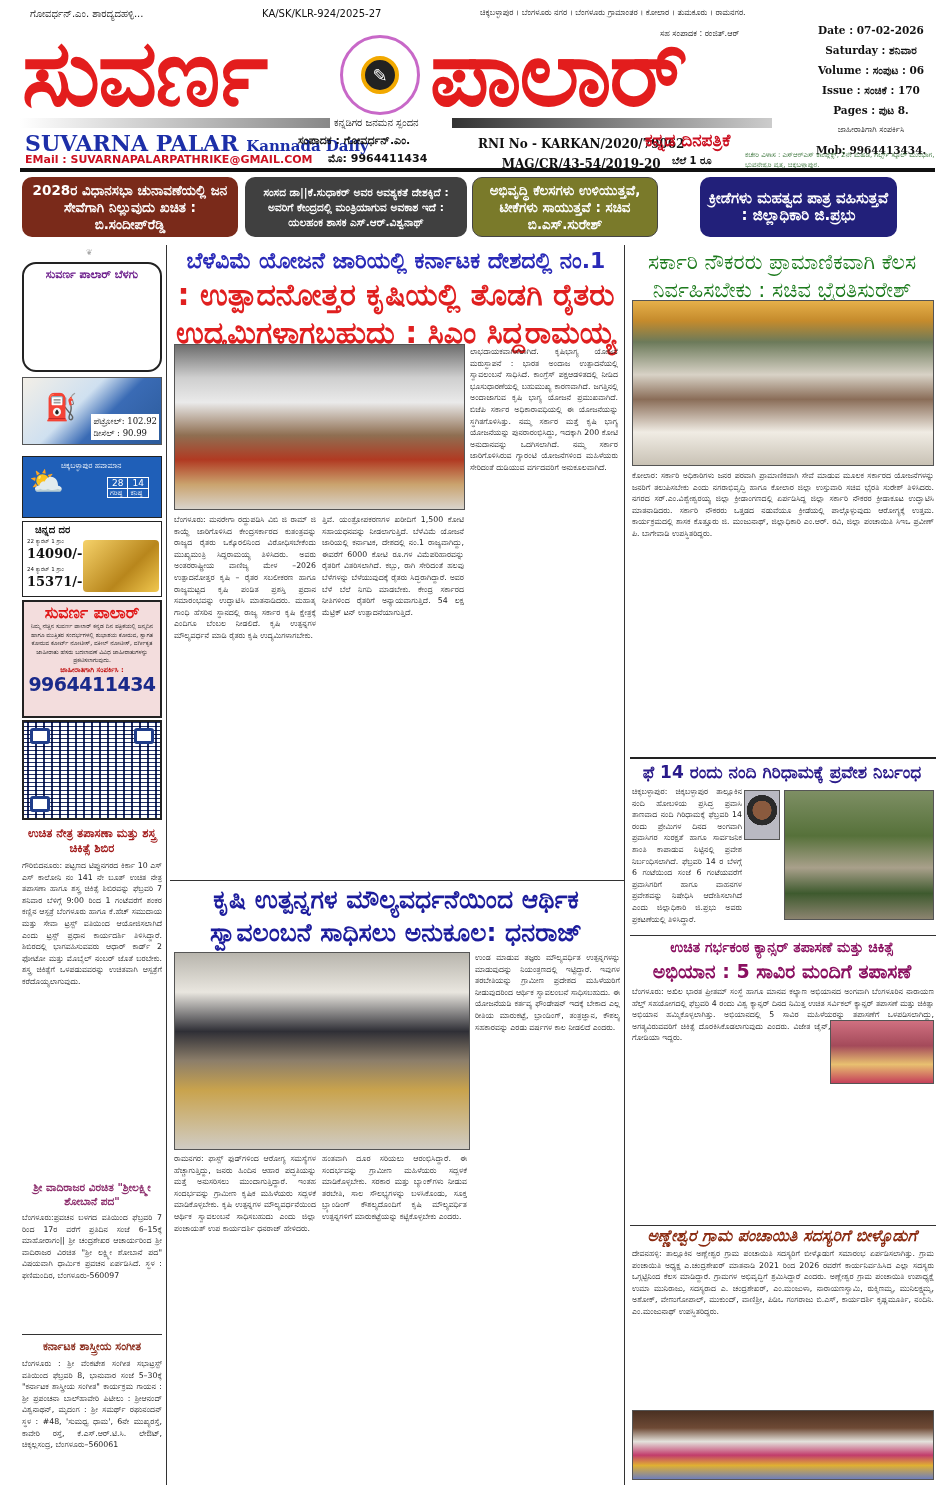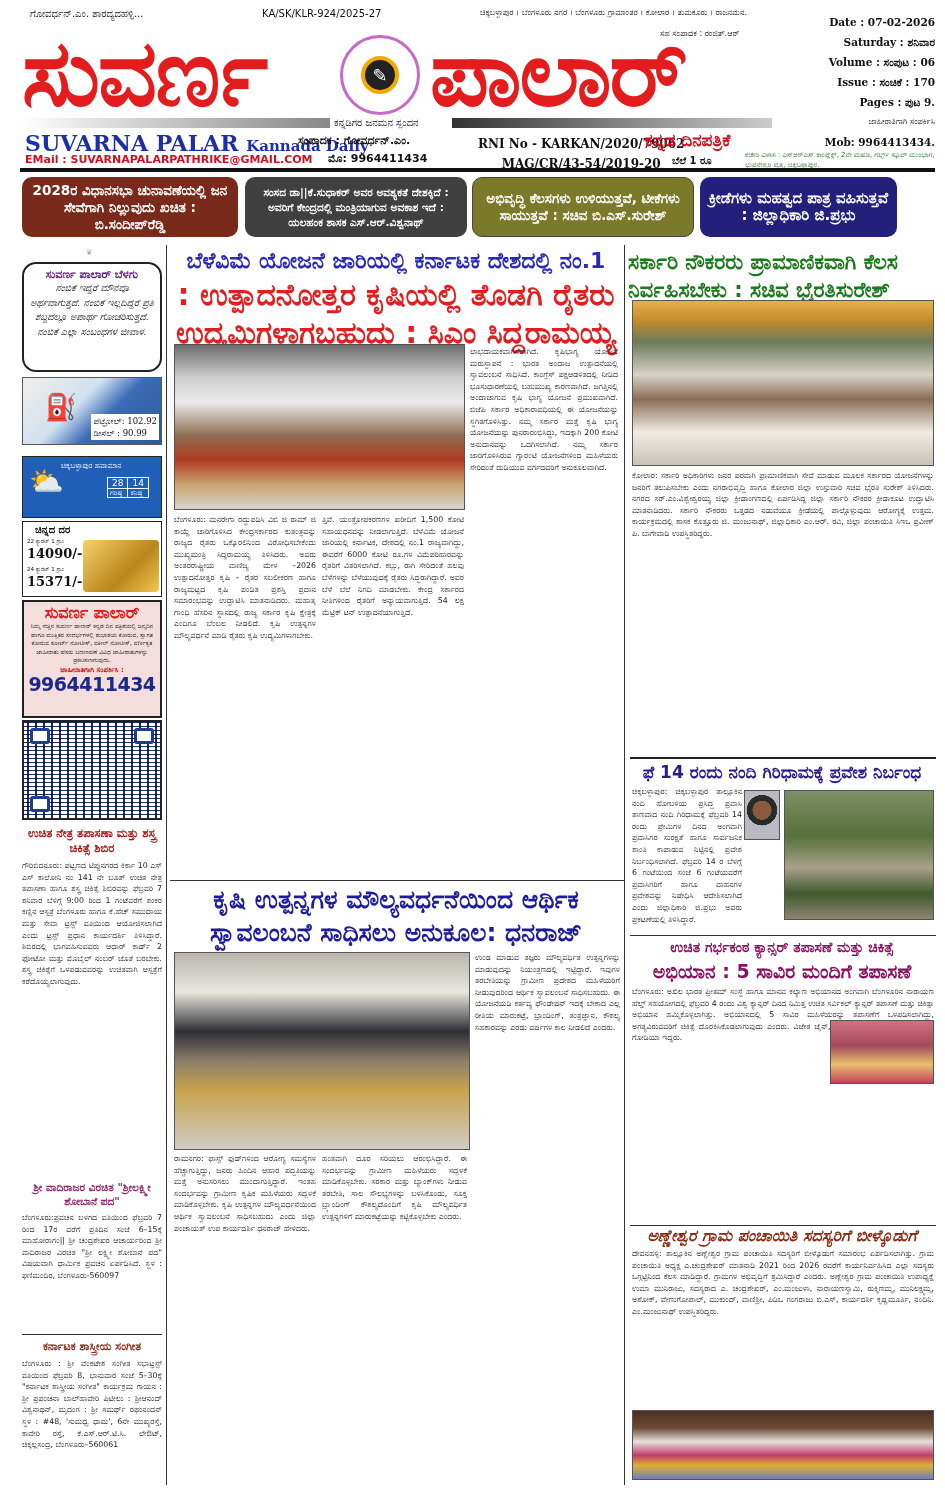--- a/index.html
+++ b/index.html
@@ -5,38 +5,38 @@
 *{box-sizing:border-box;margin:0;padding:0}
 body{width:945px;height:1490px;background:#fff;font-family:"DejaVu Sans",sans-serif;color:#111;position:relative;overflow:hidden}
 .abs{position:absolute}
 .toprow{top:8px;font-size:10px;font-weight:normal}
 .masthead-title{top:18px;left:22px;font-family:"DejaVu Serif",serif;font-size:92px;font-weight:bold;color:#e31d1d;letter-spacing:-2px;line-height:110px;white-space:nowrap}
 .masthead-title2{left:570px}
 .logo{top:35px;left:340px;width:80px;height:80px;border-radius:50%;border:3px solid #c868c8;display:flex;align-items:center;justify-content:center;background:#fff}
 .logo .inner{width:38px;height:38px;border-radius:50%;background:#222;border:4px solid #f2a900;color:#fff;font-size:18px;display:flex;align-items:center;justify-content:center}
 .gradbar{height:10px;background:linear-gradient(90deg,#fff,#999 30%,#444)}
 .tagline{top:117px;left:330px;font-size:10px;background:#fff;padding:0 4px}
-.sidecol{right:10px;top:12px;width:128px;text-align:right;font-family:"DejaVu Serif",serif;font-size:10.5px;font-weight:bold;line-height:20px}
+.sidecol{right:10px;top:20px;width:128px;text-align:center;font-family:"DejaVu Serif",serif;font-size:10.5px;font-weight:bold;line-height:20px}
 .en-title{top:130px;left:25px;font-family:"DejaVu Serif",serif;font-weight:bold;color:#1d2fa8;font-size:22px}
 .en-title small{font-size:15px}
 .email{top:153px;left:25px;color:#c12;font-size:11px;font-weight:bold}
 .editor{top:134px;left:298px;font-size:11px;font-weight:bold}
 .rni{top:134px;left:478px;font-family:"DejaVu Serif",serif;font-size:12px;font-weight:bold;text-align:center;line-height:20px}
 .kdaily{top:130px;left:645px;color:#c12;font-size:17px;font-weight:bold}
 .price{top:155px;left:672px;font-size:10px;font-weight:bold}
 .addr{top:150px;left:745px;font-size:7px;color:#2c6a2c;width:192px;line-height:10px}
 .hrule{left:20px;right:10px;height:3px;background:#111}
 .box{top:177px;height:60px;border-radius:10px;color:#fff;font-weight:bold;text-align:center;display:flex;align-items:center;justify-content:center;padding:3px 6px;line-height:17px}
 .vr{width:1px;background:#333}
 .colLeft{left:22px;width:140px}
 .txt{font-size:7.8px;line-height:11.6px;color:#222;text-align:justify;overflow:hidden}
 .head-red{color:#e02020;font-weight:bold;font-size:30px;line-height:40px;text-align:center;white-space:nowrap}
 .head-blue{color:#2a2ab8;font-weight:bold;font-size:22px;line-height:32px;text-align:center;white-space:nowrap}
 .head-navy{color:#1c1c9c;font-weight:bold;font-size:25px;line-height:37px;text-align:center;white-space:nowrap}
-.head-green{color:#1c7a1c;font-weight:bold;font-size:21px;line-height:30px;white-space:nowrap}
+.head-green{color:#1c7a1c;font-weight:normal;font-size:21px;line-height:30px;text-align:center;white-space:nowrap}
 .head-maroon{color:#8a1060;font-weight:bold;text-align:center;white-space:nowrap}
 .photo{border:1px solid #555;overflow:hidden}
 .ph-crowd{background:linear-gradient(180deg,#e6b04a 0%,#c58b2c 12%,#6c7a5a 25%,#d8d2c6 45%,#8a6d58 60%,#f0ece4 80%,#c9c2b5 100%)}
 .ph-stage{background:linear-gradient(180deg,#6d6d6d 0%,#cfcfcf 20%,#eaeaea 35%,#8f6f52 55%,#b13a22 70%,#caa36e 85%,#d9d4cc 100%)}
 .ph-lamp{background:linear-gradient(180deg,#b8b5ad 0%,#e9e6df 20%,#2f2f36 40%,#8c7e6a 55%,#c9a34d 70%,#d0ccc4 100%)}
 .ph-nandi{background:linear-gradient(180deg,#7e8f64 0%,#56713a 35%,#a9a08b 60%,#3e5a2e 80%,#8c8470 100%)}
 .ph-group{background:linear-gradient(180deg,#4a3022 0%,#6e4a35 25%,#e4e2dc 45%,#c23c6c 65%,#e0b032 80%,#6f7fbc 100%)}
 .ph-cancer{background:linear-gradient(180deg,#d07080 0%,#a44a5a 40%,#e8c070 70%,#c5405a 100%)}
 .ph-face{background:radial-gradient(circle at 50% 40%,#8a5a3e 0 28%,#2a2a2a 29% 45%,#b9b9c2 46%)}
 .petrol{background:linear-gradient(135deg,#f3efe7 0%,#cfe0f0 40%,#3a6bb5 60%,#2b5a9a 100%)}
@@ -45,39 +45,39 @@
 .adbox{background:#f3dddd;border:2px solid #222}
 .qr{background:repeating-linear-gradient(90deg,#fff 0 3px,#1f2f6a 3px 5px,#fff 5px 8px),repeating-linear-gradient(0deg,#fff 0 3px,#1f2f6a 3px 4px);background-blend-mode:multiply;border:2px solid #222}
 .sub-maroon{color:#a01818;font-weight:bold;text-align:center}
 .sub-purple{color:#6a3aa0;font-weight:bold;text-align:center}
 </style>
 </head>
 <body>
 
 <div class="abs toprow" style="left:30px">ಗೋವರ್ಧನ್.ಎಂ. ಶಾರದ್ಯದಹಳ್ಳಿ...</div>
 <div class="abs toprow" style="left:262px">KA/SK/KLR-924/2025-27</div>
-<div class="abs toprow" style="left:480px;font-size:8px;font-weight:normal">ಚಿಕ್ಕಬಳ್ಳಾಪುರ । ಬೆಂಗಳೂರು ನಗರ । ಬೆಂಗಳೂರು ಗ್ರಾಮಾಂತರ । ಕೋಲಾರ । ತುಮಕೂರು । ರಾಜನಮನ.</div>
+<div class="abs toprow" style="left:480px;font-size:8px;font-weight:normal">ಚಿಕ್ಕಬಳ್ಳಾಪುರ । ಬೆಂಗಳೂರು ನಗರ । ಬೆಂಗಳೂರು ಗ್ರಾಮಾಂತರ । ಕೋಲಾರ । ತುಮಕೂರು । ರಾಮನಗರ.</div>
 <div class="abs" style="top:29px;left:660px;font-size:8px">ಸಹ ಸಂಪಾದಕ : ರಂಜಿತ್.ಆರ್</div>
 
 <div class="abs masthead-title">ಸುವರ್ಣ</div>
 <div class="abs logo">
   <div class="inner">✎</div>
 </div>
 <div class="abs masthead-title masthead-title2" style="left:430px">ಪಾಲಾರ್</div>
 
 <div class="abs gradbar" style="top:118px;left:20px;width:310px;background:linear-gradient(90deg,#fff,#888)"></div>
 <div class="abs tagline">ಕನ್ನಡಿಗರ ಜನಮನ ಸ್ಪಂದನ</div>
 <div class="abs gradbar" style="top:118px;left:452px;width:320px;background:linear-gradient(90deg,#333,#ccc)"></div>
 
 <div class="abs sidecol">
   <div>Date : 07-02-2026</div>
   <div>Saturday : ಶನಿವಾರ</div>
   <div>Volume : ಸಂಪುಟ : 06</div>
   <div>Issue : ಸಂಚಿಕೆ : 170</div>
-  <div>Pages : ಪುಟ 9.</div>
+  <div>Pages : ಪುಟ 8.</div>
   <div style="font-size:8px;font-weight:normal">ಜಾಹೀರಾತಿಗಾಗಿ ಸಂಪರ್ಕಿಸಿ</div>
   <div>Mob: 9964413434.</div>
 </div>
 
 <div class="abs en-title">
   <span>SUVARNA PALAR</span>
   <small>Kannada Daily</small>
 </div>
 <div class="abs email">EMail : SUVARNAPALARPATHRIKE@GMAIL.COM</div>
 <div class="abs editor">
@@ -93,34 +93,33 @@
 <div class="abs addr">ಕಚೇರಿ ವಿಳಾಸ : ಎಸ್‌ಆರ್‌ಎಸ್ ಕಾಂಪ್ಲೆಕ್ಸ್, 2ನೇ ಮಹಡಿ, ಗರ್ಲ್ಸ್ ಸ್ಕೂಲ್ ಮುಂಭಾಗ, ಭುವನೇಶ್ವರಿ ವೃತ್ತ, ಚಿಕ್ಕಬಳ್ಳಾಪುರ.</div>
 
 <div class="abs hrule" style="top:168px;height:4px"></div>
 
 <div class="abs box" style="left:22px;width:216px;background:#7a2a1a;font-size:13.5px">
     <span>2028ರ ವಿಧಾನಸಭಾ ಚುನಾವಣೆಯಲ್ಲಿ ಜನ ಸೇವೆಗಾಗಿ ನಿಲ್ಲುವುದು ಖಚಿತ : ಬಿ.ಸಂದೀಪ್‌ರೆಡ್ಡಿ</span>
   </div>
 <div class="abs box" style="left:245px;width:222px;background:#404040;font-size:10.5px;line-height:15px">
     <span>ಸಂಸದ ಡಾ||ಕೆ.ಸುಧಾಕರ್ ಅವರ ಅವಶ್ಯಕತೆ ದೇಶಕ್ಕಿದೆ : ಅವರಿಗೆ ಕೇಂದ್ರದಲ್ಲಿ ಮಂತ್ರಿಯಾಗುವ ಅವಕಾಶ ಇದೆ : ಯಲಹಂಕ ಶಾಸಕ ಎಸ್.ಆರ್.ವಿಶ್ವನಾಥ್</span>
   </div>
-<div class="abs box" style="left:472px;width:222px;background:#7a7a2a;font-size:13.5px;border:1px solid #444">
+<div class="abs box" style="left:472px;width:186px;background:#7a7a2a;font-size:13.5px;border:1px solid #444">
     <span>ಅಭಿವೃದ್ಧಿ ಕೆಲಸಗಳು ಉಳಿಯುತ್ತವೆ, ಟೀಕೆಗಳು ಸಾಯುತ್ತವೆ : ಸಚಿವ ಬಿ.ಎಸ್.ಸುರೇಶ್</span>
   </div>
 <div class="abs box" style="left:700px;width:197px;background:#22207a;font-size:15px">
     <span>ಕ್ರೀಡೆಗಳು ಮಹತ್ವದ ಪಾತ್ರ ವಹಿಸುತ್ತವೆ : ಜಿಲ್ಲಾಧಿಕಾರಿ ಜಿ.ಪ್ರಭು</span>
   </div>
 
 <div class="abs vr" style="left:166px;top:245px;height:1240px"></div>
 <div class="abs vr" style="left:624px;top:245px;height:1240px"></div>
 
 <div class="abs" style="left:86px;top:248px;color:#aaa;font-size:8px">❦</div>
 <div class="abs colLeft" style="top:262px;height:110px;border:2px solid #222;border-radius:14px;padding:4px 6px;text-align:center">
   <div style="color:#6a1a8a;font-weight:bold;font-size:11px">ಸುವರ್ಣ ಪಾಲಾರ್ ಬೆಳಗು</div>
-  <div style="font-size:9.5px;font-style:italic;line-height:14.5px">ನಂಬಿಕೆ ಇದ್ದರೆ ಮೌನವೂ ಅರ್ಥವಾಗುತ್ತದೆ. ನಂಬಿಕೆ ಇಲ್ಲದಿದ್ದರೆ ಪ್ರತಿ ಶಬ್ದದಲ್ಲೂ ಅಪಾರ್ಥ ಗೋಚರಿಸುತ್ತದೆ. ನಂಬಿಕೆ ಎಲ್ಲಾ ಸಂಬಂಧಗಳ ಜೀವಾಳ.</div>
 </div>
 <div class="abs colLeft photo petrol" style="top:377px;height:68px">
   <div class="abs" style="left:22px;top:14px;font-size:26px;color:#1a7a2a">⛽</div>
   <div class="abs" style="right:2px;top:36px;background:#fff;font-size:8.5px;font-family:'DejaVu Serif',serif;padding:1px 2px;line-height:12px">
     <div>ಪೆಟ್ರೋಲ್: 102.92</div>
     <div>ಡೀಸೆಲ್ : 90.99</div>
   </div>
 </div>
 <div class="abs colLeft weather" style="top:456px;height:62px;border:1px solid #222">
   <div class="abs" style="left:6px;top:8px;font-size:28px;color:#f4b233">⛅</div>

